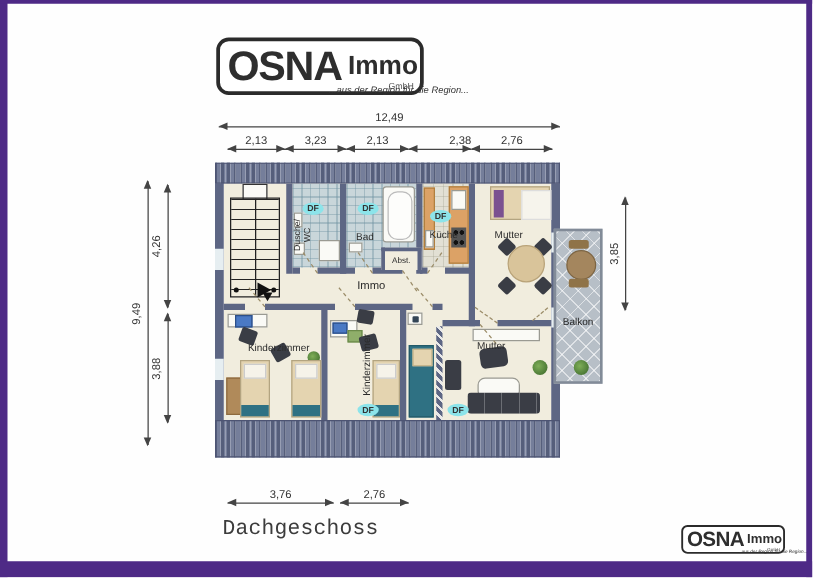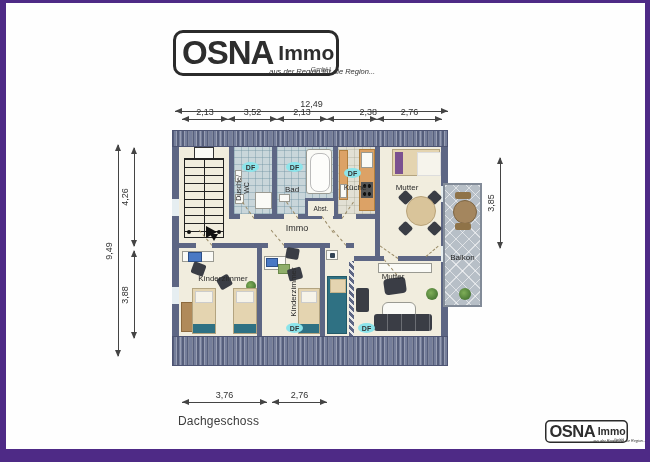--- a/index.html
+++ b/index.html
@@ -66,21 +66,21 @@
   .stairs:before{content:"";position:absolute;left:50%;top:0;bottom:0;width:1px;background:#222;}
   .dot{position:absolute;width:4px;height:4px;border-radius:50%;background:#111;}
   .tri-r{position:absolute;width:0;height:0;border-top:6px solid transparent;border-bottom:6px solid transparent;border-left:11px solid #111;}
   .tri-d{position:absolute;width:0;height:0;border-left:4px solid transparent;border-right:4px solid transparent;border-top:7px solid #111;}
   #balcony{position:absolute;left:443px;top:183px;width:39px;height:124px;border:2px solid #828b98;box-sizing:border-box;
            background-color:#b7bfc7;
            background-image:repeating-linear-gradient(45deg,rgba(255,255,255,.55) 0 1px,transparent 1px 9px),
                             repeating-linear-gradient(-45deg,rgba(255,255,255,.55) 0 1px,transparent 1px 9px);}
   .abst{position:absolute;background:#f1edde;border:3px solid #5d6684;border-bottom:none;box-sizing:border-box;
         display:flex;align-items:center;justify-content:center;font-size:6.5px;color:#2b2b2b;}
-  .floor-title{position:absolute;font-size:12px;color:#3c3c3c;letter-spacing:.2px;}
+  .floor-title{position:absolute;font-size:17px;color:#3c3c3c;letter-spacing:.2px;font-family:Liberation Mono, monospace;}
 </style>
 </head>
 <body>
 
 <div class="page">
 
   <div class="frame" style="left:0;top:0;width:6px;height:462px;"></div>
   <div class="frame" style="left:0;top:0;width:650px;height:3px;"></div>
   <div class="frame" style="left:645px;top:0;width:5px;height:462px;"></div>
   <div class="frame" style="left:0;top:449px;width:650px;height:13px;"></div>
@@ -96,36 +96,36 @@
 
   <div class="logo small" style="left:545px;top:420px;">
     <div class="logo-box">
       <span class="osna">OSNA</span>
       <span class="immo">Immo</span>
       <span class="gmbh">GmbH</span>
     </div>
     <div class="slogan">...aus der Region für die Region...</div>
   </div>
 
-  <div class="dim h" style="left:175px;top:100px;width:273px;">
+  <div class="dim h" style="left:175px;top:90px;width:273px;">
     <div class="hlabel">12,49</div>
     <div class="hline">
         <i class="ah l"></i>
         <i class="ah r"></i>
       </div>
   </div>
   <div class="dim h" style="left:182px;top:108px;width:46px;">
     <div class="hlabel">2,13</div>
     <div class="hline">
         <i class="ah l"></i>
         <i class="ah r"></i>
       </div>
   </div>
   <div class="dim h" style="left:228px;top:108px;width:49px;">
-    <div class="hlabel">3,52</div>
+    <div class="hlabel">3,23</div>
     <div class="hline">
         <i class="ah l"></i>
         <i class="ah r"></i>
       </div>
   </div>
   <div class="dim h" style="left:277px;top:108px;width:50px;">
     <div class="hlabel">2,13</div>
     <div class="hline">
         <i class="ah l"></i>
         <i class="ah r"></i>

